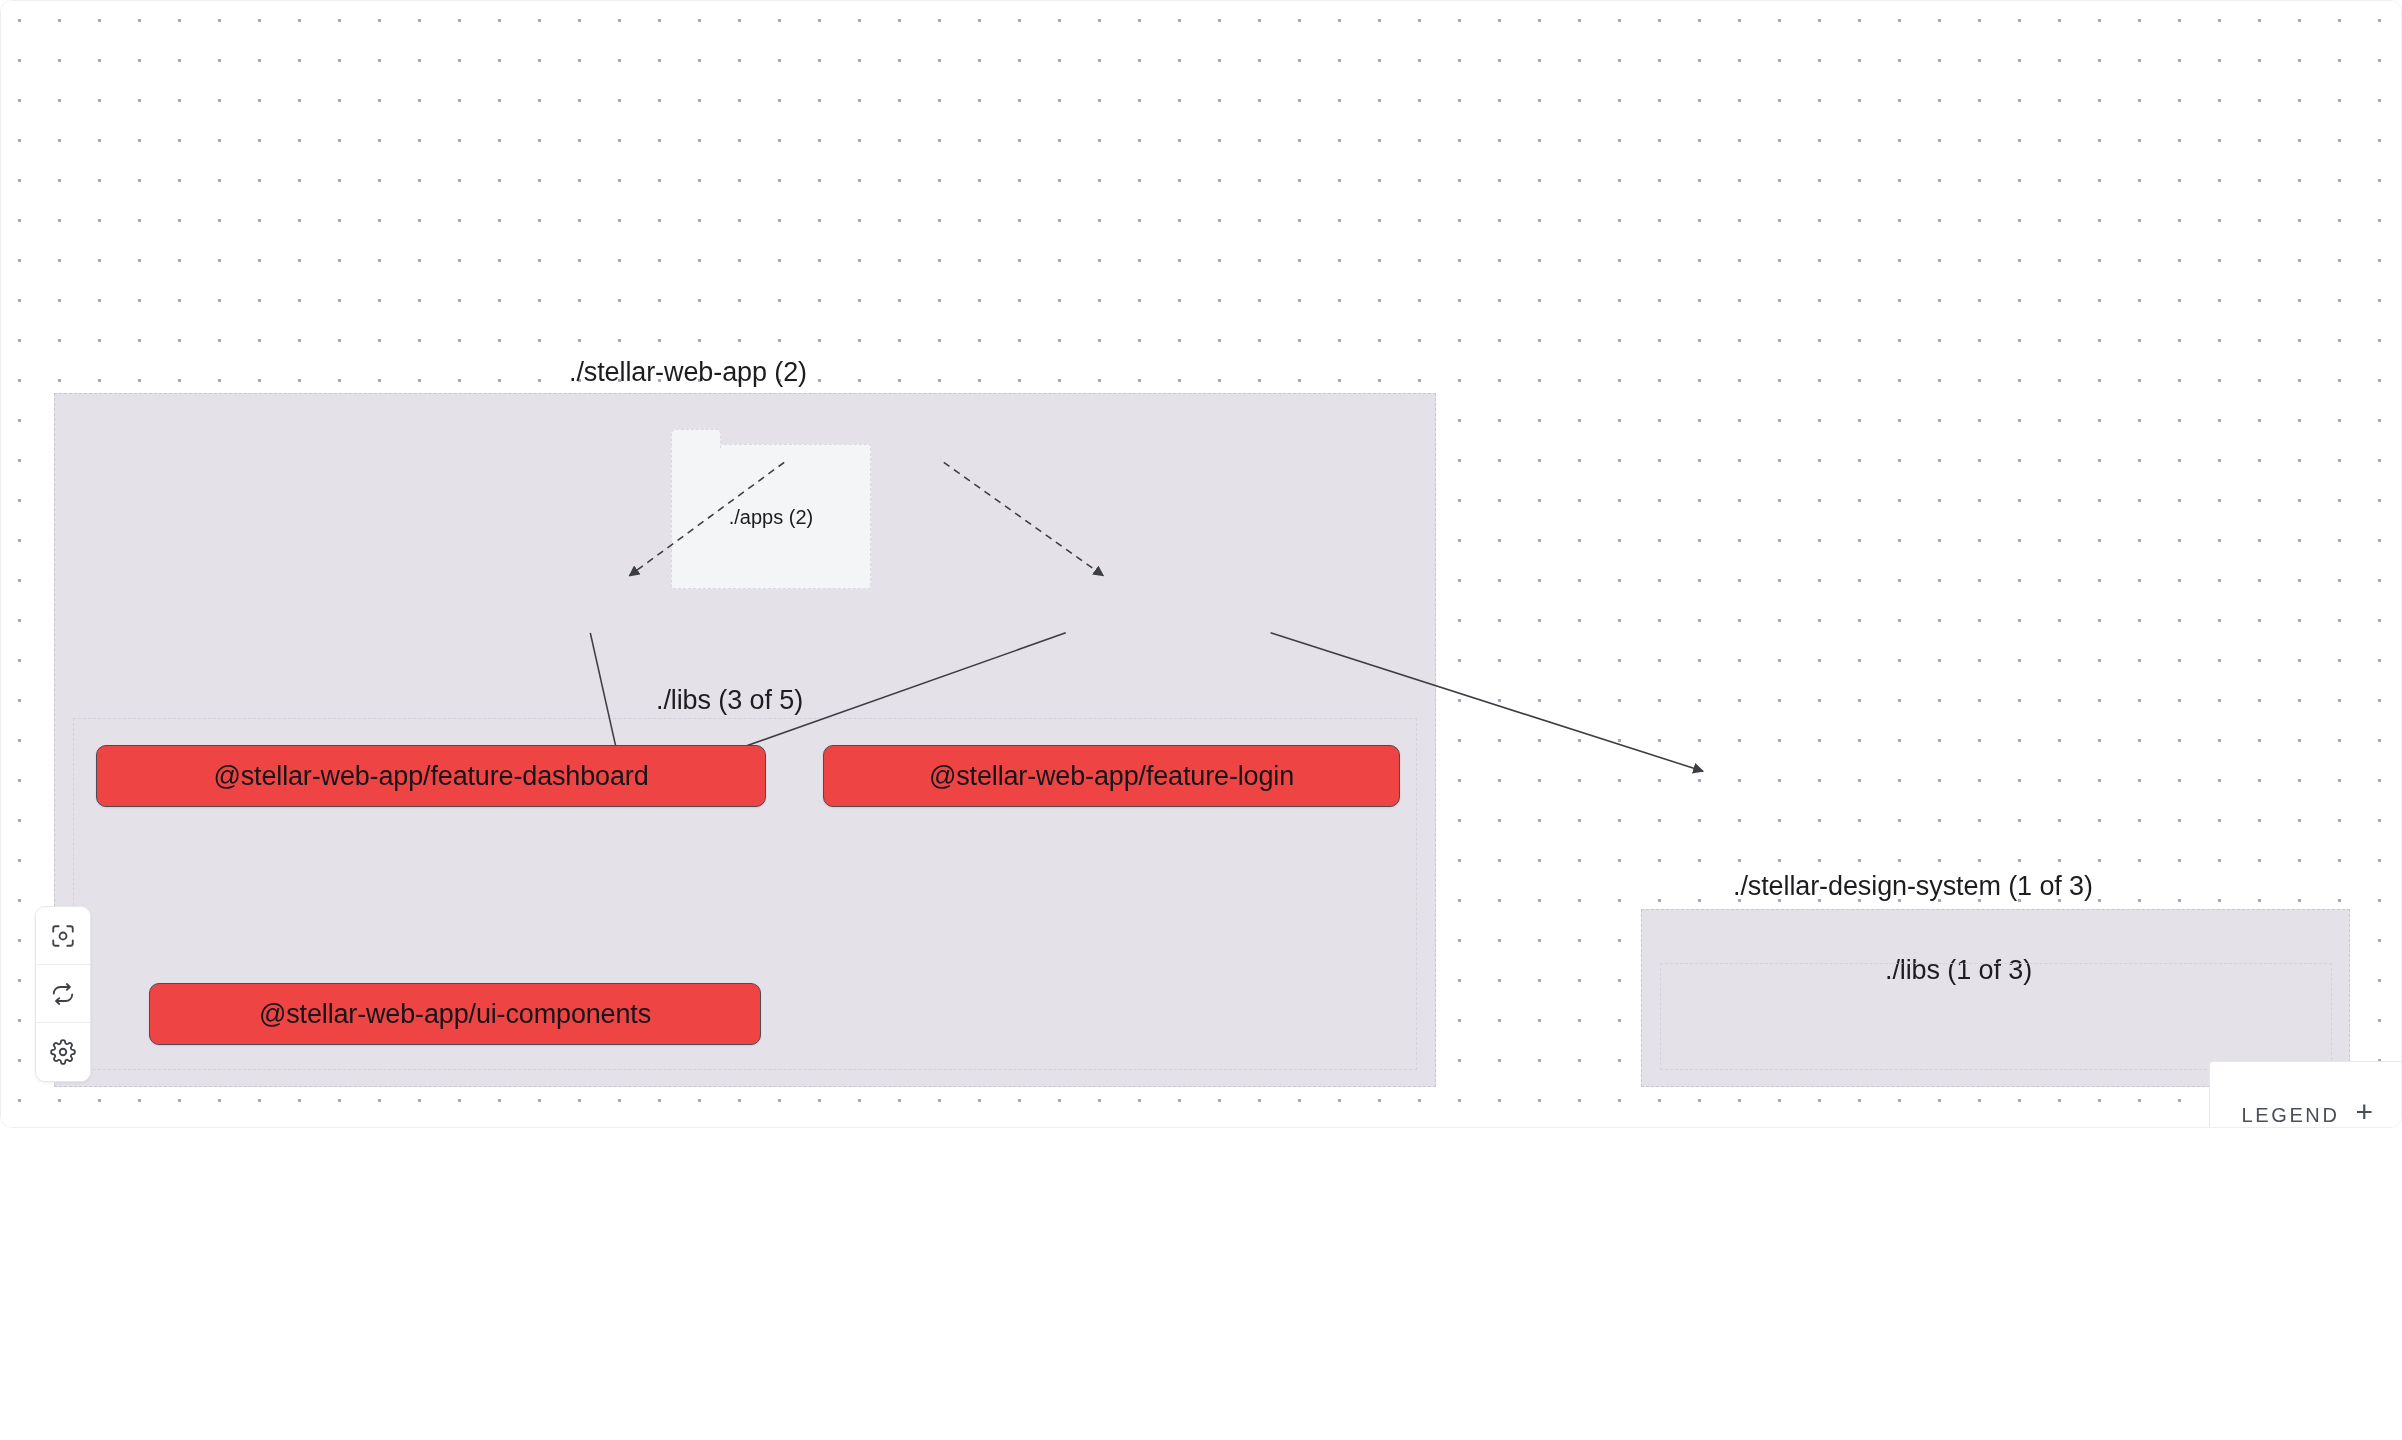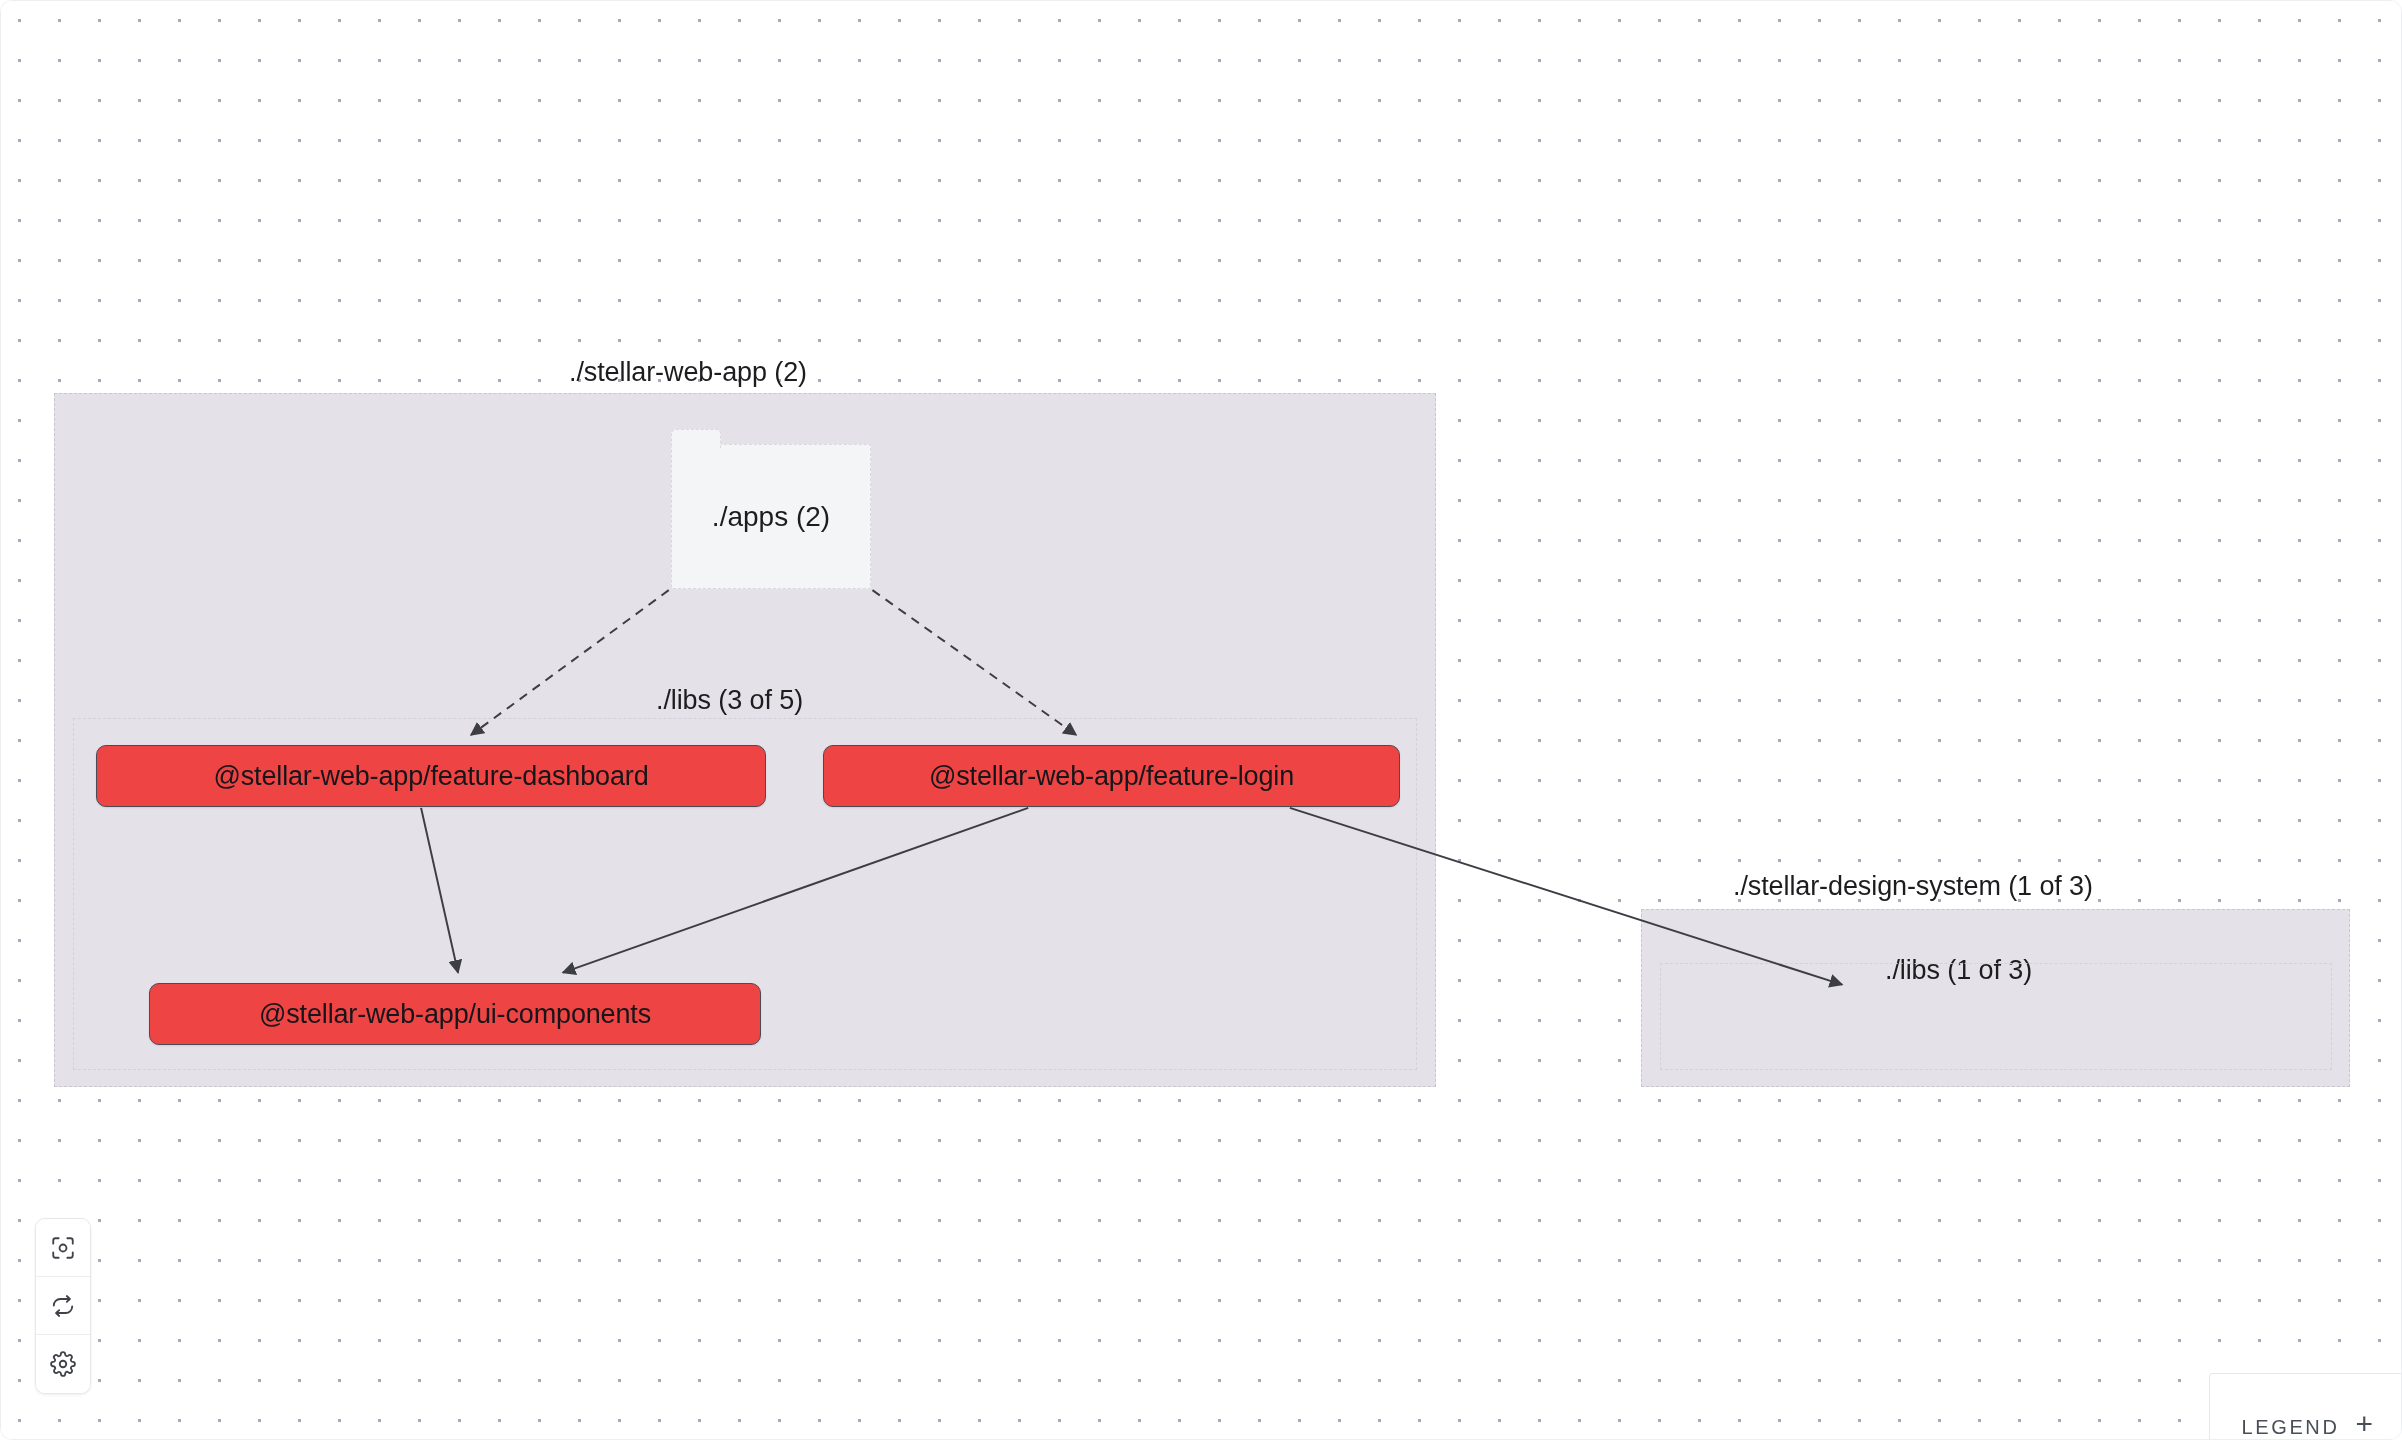--- a/index.html
+++ b/index.html
@@ -8,21 +8,21 @@
     margin: 0; padding: 0;
     width: 2402px; height: 1440px;
     overflow: hidden;
     background: #ffffff;
     font-family: "Liberation Sans", "DejaVu Sans", sans-serif;
   }
 
   #app {
     position: relative;
     width: 2402px;
-    height: 1440px;
+    height: 1128px;
     background: #ffffff;
     border: 1px solid #eceef1;
     border-radius: 12px;
     overflow: hidden;
     padding-left: 6px;
   }
 
   
   .canvas {
     position: absolute;
@@ -86,21 +86,21 @@
     width: 46px;
     height: 4px;
     background: #f4f5f7;
   }
   .folder-label {
     position: absolute;
     left: 0; right: 0;
     top: 50%;
     transform: translateY(-50%);
     text-align: center;
-    font-size: 28px;
+    font-size: 20px;
     color: #1d1d20;
     white-space: nowrap;
   }
 
   
   .node {
     position: absolute;
     display: flex;
     align-items: center;
     justify-content: center;

